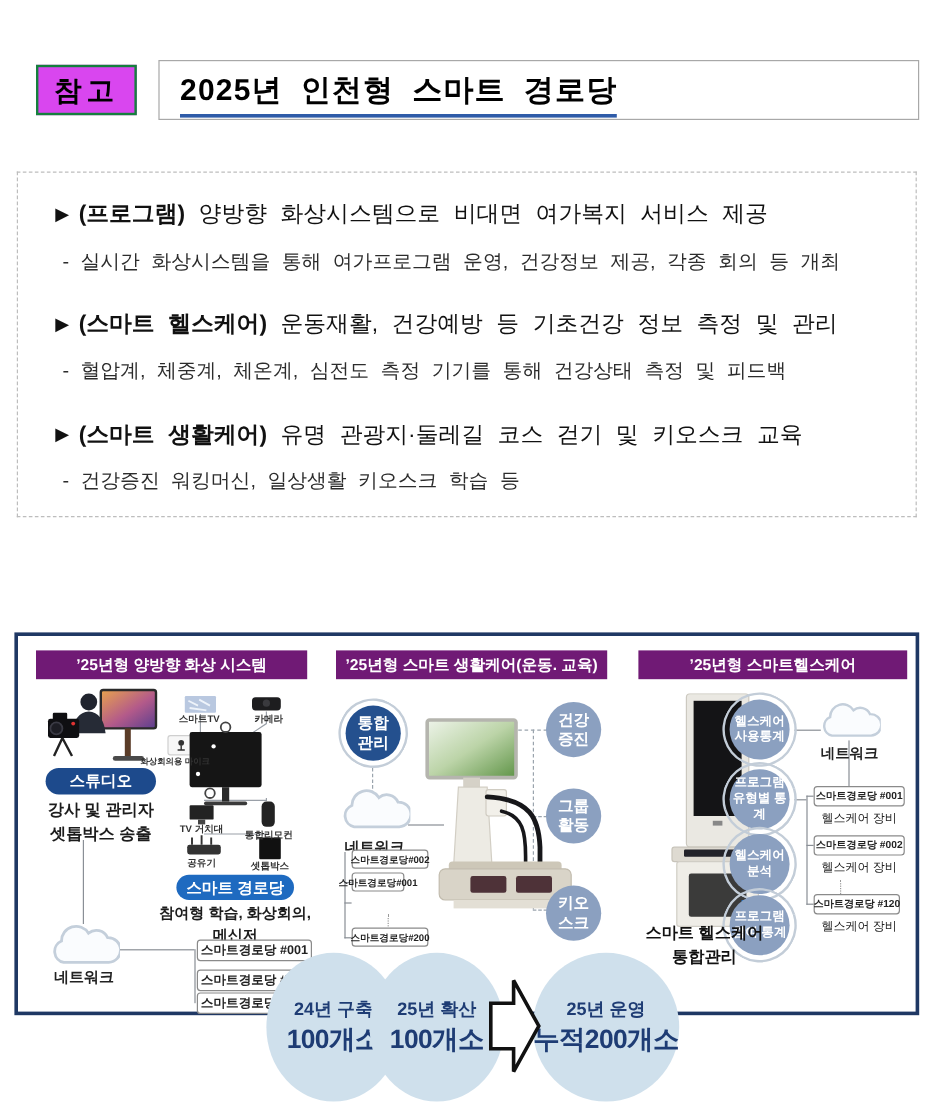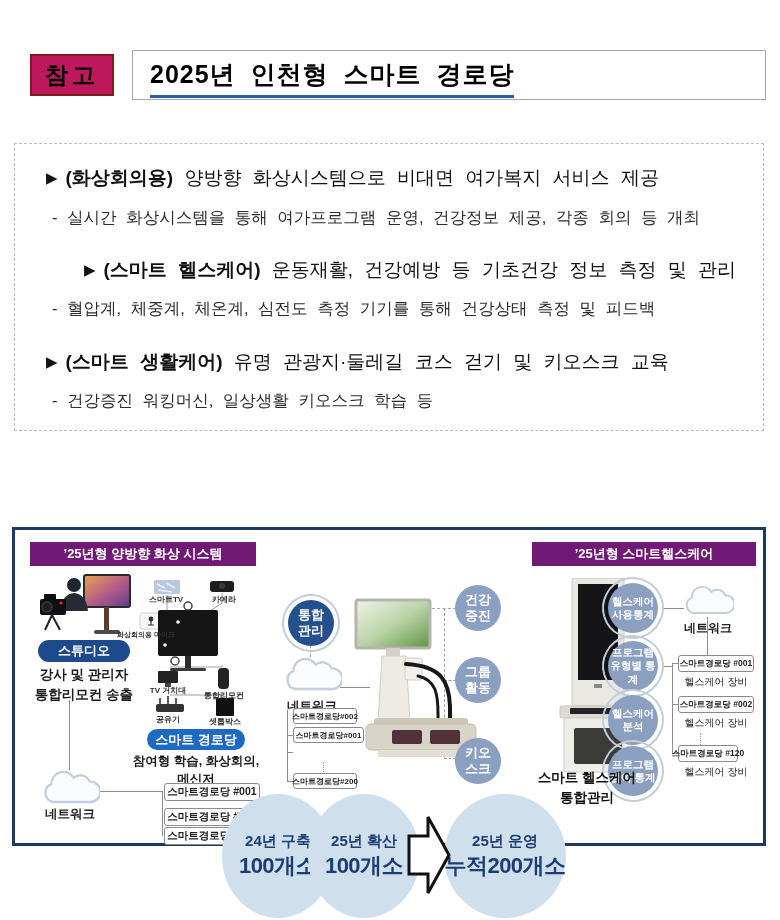--- a/index.html
+++ b/index.html
@@ -2,21 +2,21 @@
 <html><head>
 <meta charset="utf-8">
 <style>
   html,body{margin:0;padding:0;background:#fff;}
   .page{position:relative;width:780px;height:920px;background:#fff;
         font-family:"Liberation Sans","DejaVu Sans",sans-serif;color:#111;overflow:hidden;}
   .abs{position:absolute;}
   .pre{white-space:pre-line;}
 
   
-  .ref-badge{left:30px;top:54px;width:84px;height:42px;background:#be185d;border:2px solid #7f1d1d;
+  .ref-badge{left:30px;top:54px;width:84px;height:42px;background:#d946ef;border:2px solid #15803d;
              display:flex;align-items:center;justify-content:center;font-size:23px;font-weight:bold;
              letter-spacing:4px;color:#000;box-sizing:border-box;}
   .title-box{left:132px;top:50px;width:634px;height:50px;border:1px solid #a8a8a8;box-sizing:border-box;}
   .title-text{left:150px;top:58px;font-size:25px;font-weight:bold;color:#000;letter-spacing:1px;
               word-spacing:7px;border-bottom:3px solid #2e5ba8;padding-bottom:4px;}
 
   
   .content-box{left:14px;top:143px;width:750px;height:288px;border:1px dashed #bdbdbd;box-sizing:border-box;}
   .bullet-head{left:46px;font-size:19px;color:#111;word-spacing:6px;white-space:nowrap;}
   .bullet-head .tri{font-size:15px;margin-right:8px;position:relative;top:-1px;}
@@ -64,25 +64,25 @@
 
 <div class="page">
 
   <div class="abs ref-badge">참고</div>
   <div class="abs title-box"></div>
   <div class="abs title-text">2025년 인천형 스마트 경로당</div>
 
   <div class="abs content-box"></div>
 
   <div class="abs bullet-head" style="top:165px;">
-    <span class="tri">▶</span><b>(화상회의용)</b><span class="rest"> 양방향 화상시스템으로 비대면 여가복지 서비스 제공</span>
+    <span class="tri">▶</span><b>(프로그램)</b><span class="rest"> 양방향 화상시스템으로 비대면 여가복지 서비스 제공</span>
   </div>
   <div class="abs bullet-sub" style="top:207px;">- 실시간 화상시스템을 통해 여가프로그램 운영, 건강정보 제공, 각종 회의 등 개최</div>
 
-  <div class="abs bullet-head" style="top:257px;margin-left:38px;">
+  <div class="abs bullet-head" style="top:257px;">
     <span class="tri">▶</span><b>(스마트 헬스케어)</b><span class="rest"> 운동재활, 건강예방 등 기초건강 정보 측정 및 관리</span>
   </div>
   <div class="abs bullet-sub" style="top:298px;">- 혈압계, 체중계, 체온계, 심전도 측정 기기를 통해 건강상태 측정 및 피드백</div>
 
   <div class="abs bullet-sub" style="top:390px;">- 건강증진 워킹머신, 일상생활 키오스크 학습 등</div>
   <div class="abs bullet-head" style="top:349px;">
     <span class="tri">▶</span><b>(스마트 생활케어)</b><span class="rest"> 유명 관광지·둘레길 코스 걷기 및 키오스크 교육</span>
   </div>
 
   <div class="abs diagram-frame"></div>
@@ -103,21 +103,21 @@
     <circle cx="38" cy="15" r="7" fill="#20242e"></circle>
     <path d="M24 41 q2 -17 14 -18 q12 1 14 18 z" fill="#262b36"></path>
     <rect x="8" y="24" width="12" height="6" rx="1" fill="#0f0f12"></rect>
     <rect x="4" y="29" width="26" height="16" rx="2" fill="#0f0f12"></rect>
     <circle cx="11" cy="37" r="5" fill="#1d1d24" stroke="#3a3a44" stroke-width="1.5"></circle>
     <circle cx="25" cy="33" r="1.6" fill="#e03333"></circle>
     <path d="M16 45 L9 60 M16 45 L24 60" stroke="#222" stroke-width="2"></path>
   </svg>
   <div class="abs pill navy" style="left:38px;top:640px;width:92px;height:22px;font-family:Liberation Mono, monospace;">스튜디오</div>
   <div class="abs desc pre" style="left:18px;top:665px;width:132px;font-size:13.5px;">강사 및 관리자
-통합리모컨 송출</div>
+셋톱박스 송출</div>
 
   <svg class="abs" style="left:118px;top:575px;z-index:2;" width="124" height="150" viewBox="0 0 124 150">
     <g stroke="#9aa0a8" stroke-width="1">
       <path d="M49 20 V36" fill="none"></path>
         <path d="M104 18 V28 L92 36" fill="none"></path>
       <path d="M44 46 H40" fill="none"></path>
         <path d="M70 82 V92" fill="none"></path>
       <path d="M52 92 H104 V90" fill="none"></path>
         <path d="M52 120 H104" fill="none"></path>
     </g>
@@ -160,38 +160,39 @@
   <div class="abs net-label" style="left:38px;top:806px;width:64px;">네트워크</div>
 
   <div class="abs ln" style="left:69px;top:700px;width:1px;height:70px;"></div>
   <div class="abs ln" style="left:98px;top:791px;width:64px;height:1px;"></div>
   <div class="abs ln" style="left:162px;top:791px;width:1px;height:45px;"></div>
 
   <div class="abs node-box" style="left:164px;top:783px;width:96px;height:18px;font-size:10.5px;">스마트경로당 #001</div>
   <div class="abs node-box" style="left:164px;top:808px;width:96px;height:18px;font-size:10.5px;">스마트경로당 #002</div>
   <div class="abs node-box" style="left:164px;top:827px;width:96px;height:18px;font-size:10.5px;">스마트경로당 #200</div>
 
-
-  <div class="abs circle navy ring pre" style="left:288px;top:588px;width:46px;height:46px;font-size:13px;margin-top:12px;">통합
+  <div class="abs panel-header" style="left:280px;top:542px;width:226px;">’25년형 스마트 생활케어(운동. 교육)</div>
+
+  <div class="abs circle navy ring pre" style="left:288px;top:588px;width:46px;height:46px;font-size:13px;">통합
 관리</div>
   <div class="abs dln-v" style="left:310px;top:640px;height:22px;"></div>
 
   <svg class="abs" style="left:282px;top:655px;z-index:2;" width="60" height="38" viewBox="0 0 64 40">
     <path d="M14 36 a10 10 0 0 1 -2 -19 a13 13 0 0 1 24 -7 a11 11 0 0 1 17 4 a9 9 0 0 1 1 22 z" fill="#fafcfe" stroke="#c4cfdb" stroke-width="2.5"></path>
   </svg>
   <div class="abs net-label" style="left:280px;top:698px;width:64px;">네트워크</div>
 
   <div class="abs ln" style="left:340px;top:687px;width:30px;height:1px;"></div>
   <div class="abs ln" style="left:287px;top:710px;width:1px;height:72px;"></div>
   <div class="abs ln" style="left:287px;top:735px;width:6px;height:1px;"></div>
   <div class="abs ln" style="left:287px;top:752px;width:6px;height:1px;"></div>
   <div class="abs ln" style="left:287px;top:781px;width:6px;height:1px;"></div>
   <div class="abs dot-v" style="left:323px;top:762px;height:10px;"></div>
 
-  <div class="abs node-box" style="left:293px;top:727px;width:71px;height:16px;font-size:8px;">스마트경로당#001</div>
+  <div class="abs node-box" style="left:293px;top:727px;width:44px;height:16px;font-size:8px;">스마트경로당#001</div>
   <div class="abs node-box" style="left:293px;top:708px;width:64px;height:16px;font-size:8px;">스마트경로당#002</div>
   <div class="abs node-box" style="left:293px;top:773px;width:64px;height:16px;font-size:8px;">스마트경로당#200</div>
 
   <svg class="abs" style="left:348px;top:582px;z-index:2;" width="142" height="188" viewBox="0 0 142 188">
     <defs>
       <linearGradient id="scrB" x1="0" y1="0" x2="1" y2="1">
         <stop offset="0" stop-color="#eef4ea"></stop>
           <stop offset="0.5" stop-color="#bcd4a8"></stop>
           <stop offset="1" stop-color="#5f9447"></stop>
       </linearGradient>
@@ -254,21 +255,21 @@
   <div class="abs ln" style="left:662px;top:666px;width:10px;height:1px;"></div>
   <div class="abs ln" style="left:672px;top:663px;width:6px;height:1px;"></div>
   <div class="abs ln" style="left:672px;top:704px;width:6px;height:1px;"></div>
   <div class="abs ln" style="left:672px;top:753px;width:6px;height:1px;"></div>
   <div class="abs dot-v" style="left:700px;top:733px;height:12px;"></div>
 
   <div class="abs node-box" style="left:678px;top:655px;width:76px;height:17px;font-size:8.5px;">스마트경로당 #001</div>
   <div class="abs node-sub" style="left:678px;top:675px;width:76px;">헬스케어 장비</div>
   <div class="abs node-box" style="left:678px;top:696px;width:76px;height:17px;font-size:8.5px;">스마트경로당 #002</div>
   <div class="abs node-sub" style="left:678px;top:716px;width:76px;">헬스케어 장비</div>
-  <div class="abs node-box" style="left:678px;top:745px;width:60px;height:17px;font-size:8.5px;">스마트경로당 #120</div>
+  <div class="abs node-box" style="left:678px;top:745px;width:72px;height:17px;font-size:8.5px;">스마트경로당 #120</div>
   <div class="abs node-sub" style="left:678px;top:765px;width:76px;">헬스케어 장비</div>
 
   <div class="abs mgmt-text pre" style="left:534px;top:768px;width:106px;">스마트 헬스케어
 통합관리</div>
 
   <div class="abs stat-ellipse" style="left:222px;top:794px;width:112px;height:124px;">
     <div class="stat-l1">24년 구축</div>
     <div class="stat-l2">100개소</div>
   </div>
   <div class="abs stat-ellipse" style="left:308px;top:794px;width:112px;height:124px;">

